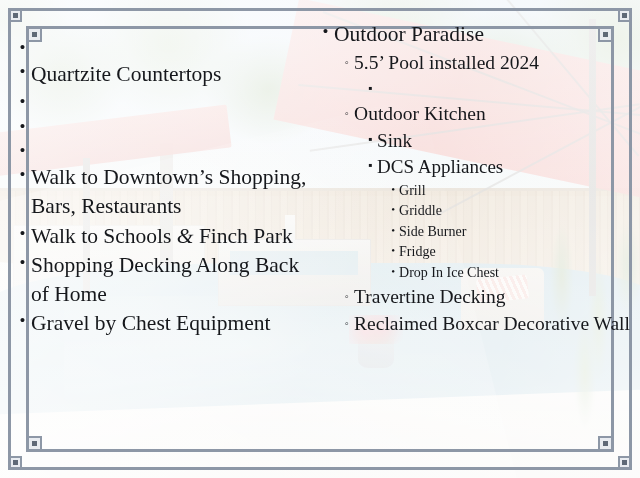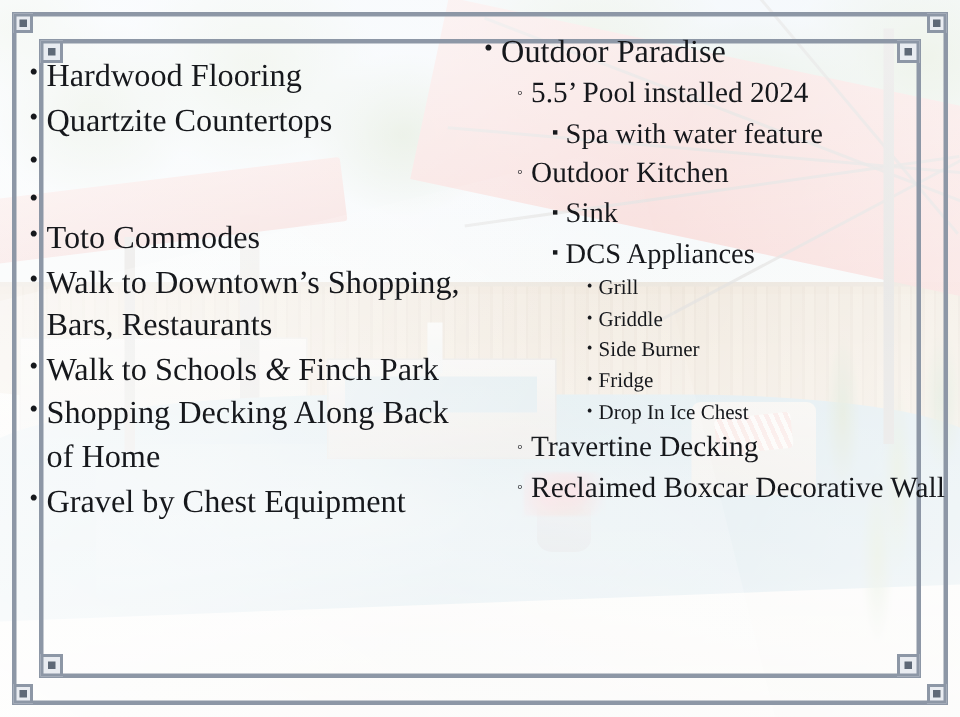--- a/index.html
+++ b/index.html
@@ -329,35 +329,33 @@
         <i></i>
       </div>
   </div>
 
   <div class="content">
 
     <div class="col col-left">
       <ul id="left-list">
           <li class="li lv1">
             <span class="bullet">•</span>
-            <span class="txt">Hardwood Flooring</span>
           </li>
           <li class="li lv1">
             <span class="bullet">•</span>
             <span class="txt">Quartzite Countertops</span>
           </li>
           <li class="li lv1">
             <span class="bullet">•</span>
           </li>
           <li class="li lv1">
             <span class="bullet">•</span>
           </li>
           <li class="li lv1">
             <span class="bullet">•</span>
-            <span class="txt">Toto Commodes</span>
           </li>
           <li class="li lv1">
             <span class="bullet">•</span>
             <span class="txt">Walk to Downtown’s Shopping, Bars, Restaurants</span>
           </li>
           <li class="li lv1">
             <span class="bullet">•</span>
             <span class="txt">Walk to Schools <span class="amp">&amp;</span> Finch Park</span>
           </li>
           <li class="li lv1">
@@ -376,21 +374,20 @@
           <li class="li lv1">
             <span class="bullet">•</span>
             <span class="txt">Outdoor Paradise</span>
           </li>
           <li class="li lv2">
             <span class="bullet">◦</span>
             <span class="txt">5.5’ Pool installed 2024</span>
           </li>
           <li class="li lv3">
             <span class="bullet">▪</span>
-            <span class="txt">Spa with water feature</span>
           </li>
           <li class="li lv2">
             <span class="bullet">◦</span>
             <span class="txt">Outdoor Kitchen</span>
           </li>
           <li class="li lv3">
             <span class="bullet">▪</span>
             <span class="txt">Sink</span>
           </li>
           <li class="li lv3">

